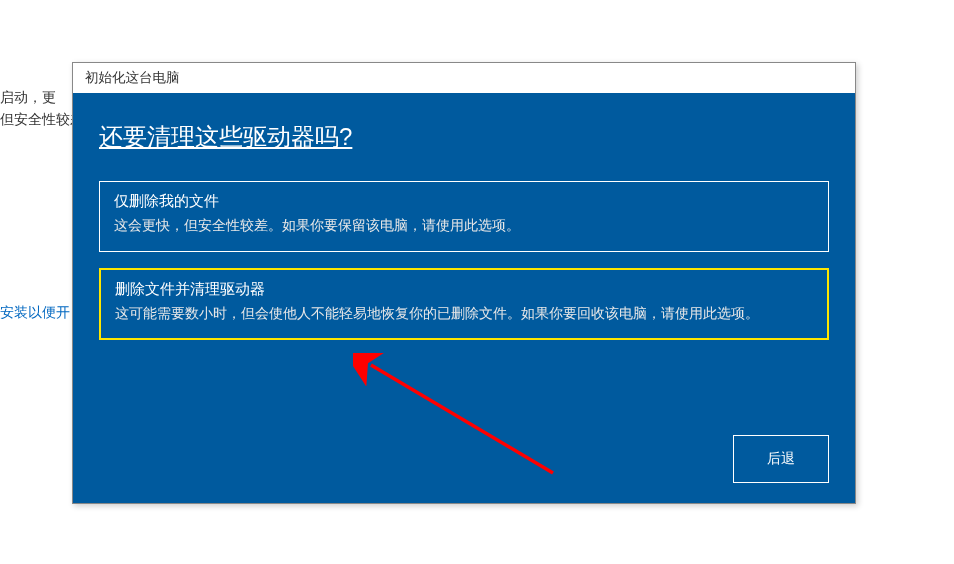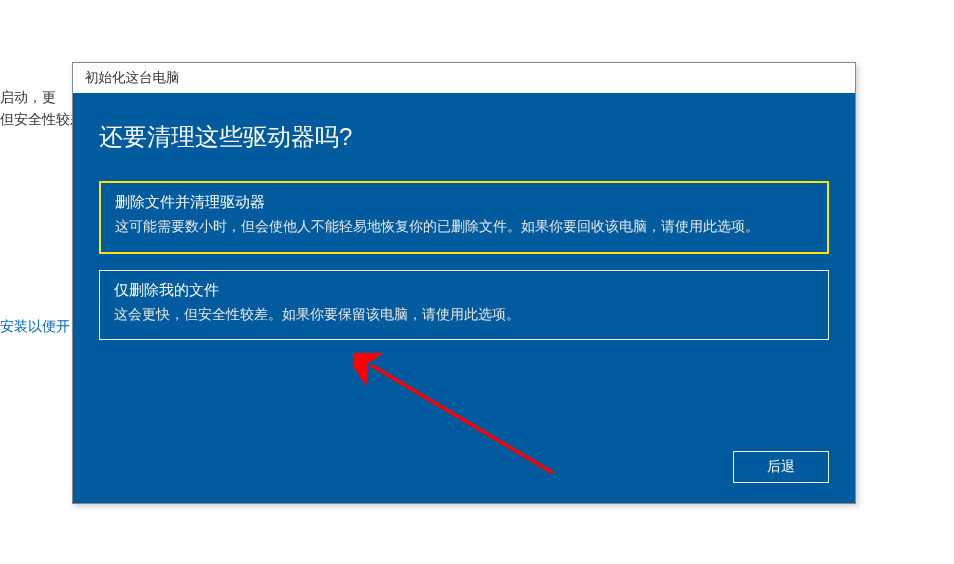--- a/index.html
+++ b/index.html
@@ -47,20 +47,21 @@
       color: #fff;
       padding: 28px 26px 20px 26px;
       min-height: 410px;
       position: relative;
     }
     .dialog-heading {
       font-size: 24px;
       font-weight: 400;
       margin-bottom: 28px;
       color: #fff;
+      text-decoration: underline;
     }
     .option {
       border: 1.5px solid #ffffff;
       padding: 10px 14px 14px 14px;
       margin-bottom: 16px;
       cursor: pointer;
     }
     .option.selected {
       border: 2.5px solid #ffe600;
     }
@@ -76,55 +77,55 @@
     }
     .dialog-actions {
       position: absolute;
       right: 26px;
       bottom: 20px;
       display: flex;
       gap: 16px;
     }
     .dlg-btn {
       width: 96px;
-      height: 32px;
+      height: 48px;
       border: 1.5px solid #fff;
       background: transparent;
       color: #fff;
       font-size: 14px;
       font-family: inherit;
       cursor: pointer;
     }
     .arrow-annotation {
       position: absolute;
       pointer-events: none;
     }
   </style>
 </head>
 <body>
 
 <div class="bg-text" style="left:0; top:86px;">启动，更</div>
 <div class="bg-text" style="left:0; top:108px;">但安全性较差</div>
-<div class="bg-link" style="left:0; top:318px;font-family:Liberation Mono, monospace;">安装以便开</div>
+<div class="bg-link" style="left:0; top:304px;font-family:Liberation Mono, monospace;">安装以便开</div>
 
 <div class="dialog-shell">
   <div class="dialog-titlebar">
     <span>初始化这台电脑</span>
   </div>
   <div class="dialog-body">
     <h1 class="dialog-heading">还要清理这些驱动器吗?</h1>
 
+    <div class="option">
+      <div class="option-title">仅删除我的文件</div>
+      <div class="option-desc">这会更快，但安全性较差。如果你要保留该电脑，请使用此选项。</div>
+    </div>
+
     <div class="option selected">
       <div class="option-title">删除文件并清理驱动器</div>
       <div class="option-desc">这可能需要数小时，但会使他人不能轻易地恢复你的已删除文件。如果你要回收该电脑，请使用此选项。</div>
-    </div>
-
-    <div class="option">
-      <div class="option-title">仅删除我的文件</div>
-      <div class="option-desc">这会更快，但安全性较差。如果你要保留该电脑，请使用此选项。</div>
     </div>
 
     <div class="dialog-actions">
       <button class="dlg-btn">后退</button>
     </div>
 
     <svg class="arrow-annotation" style="left:280px; top:260px;" width="220" height="130" viewBox="0 0 220 130">
       <defs>
         <marker id="arrowhead" markerWidth="12" markerHeight="12" refX="2" refY="6" orient="auto">
           <path d="M0,0 L12,6 L0,12 L3,6 Z" fill="#ff0000"></path>

